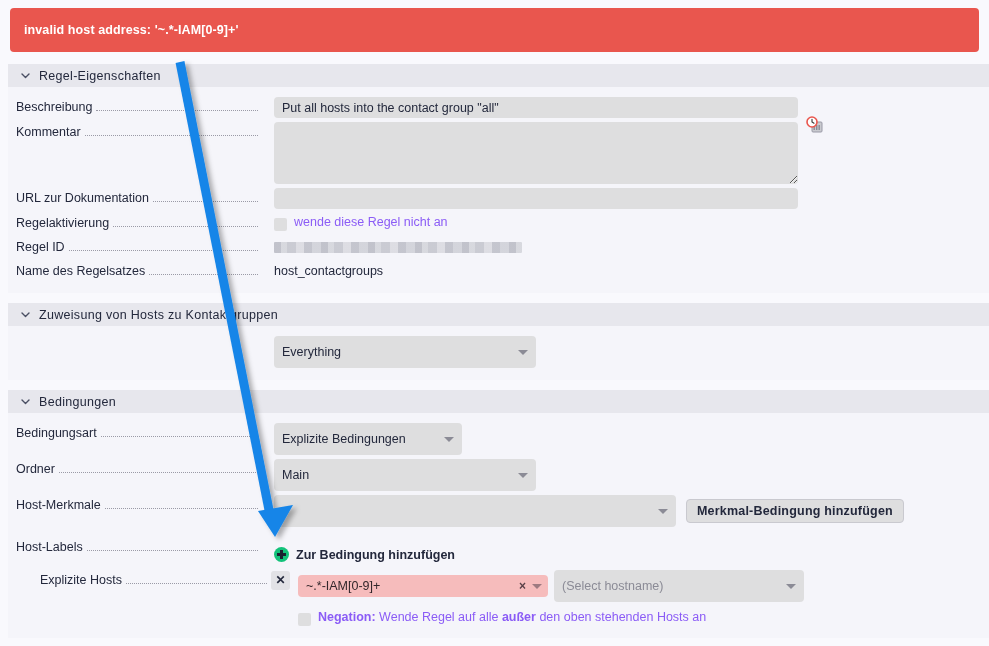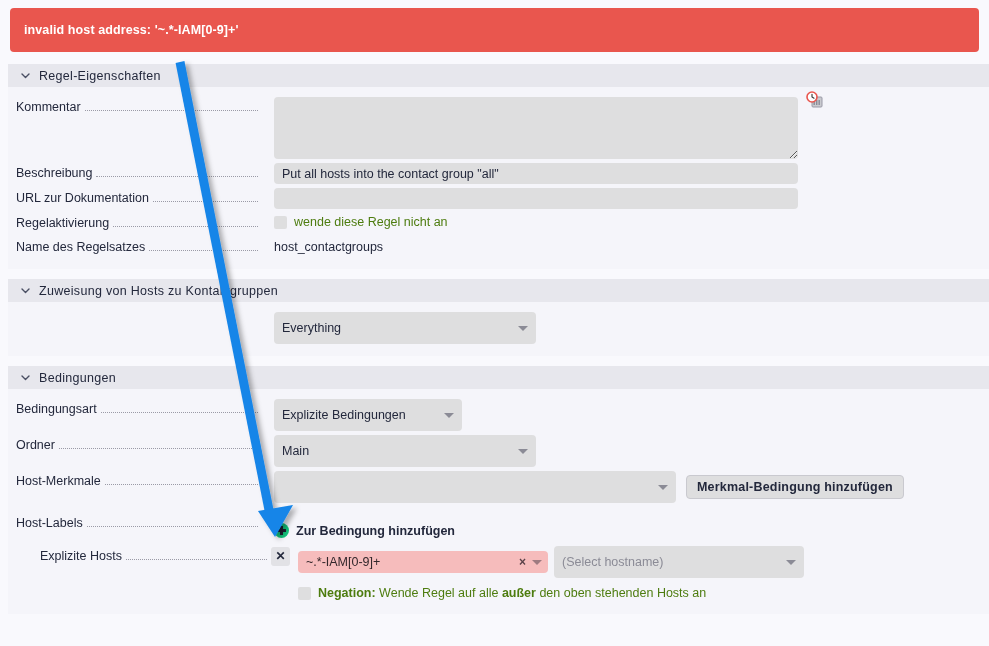--- a/index.html
+++ b/index.html
@@ -201,23 +201,23 @@
     background: #dededf;
     border-radius: 2px;
     display: inline-block;
     flex: 0 0 13px;
     margin-right: 7px;
     margin-top: 3px;
     cursor: pointer;
   }
   .cb-line {
     display: flex;
-    align-items: flex-start;
-    font-size: 12.5px;
-    color: #4d7c0f;
+    align-items: flex-end;
+    font-size: 12.5px;
+    color: #8b5cf6;
     line-height: 18px;
   }
 
   
   .static-val {
     font-size: 12.5px;
     color: #23283c;
     line-height: 20px;
   }
   .redacted {
@@ -321,20 +321,31 @@
         <svg width="11" height="11" viewBox="0 0 11 11">
             <path d="M2 4 L5.5 7.5 L9 4" stroke="#4a4f63" stroke-width="1.4" fill="none" stroke-linecap="round" stroke-linejoin="round"></path>
           </svg>
       </span>
       <span>Regel-Eigenschaften</span>
     </div>
     <div class="section-body">
 
       <div class="row">
         <div class="row-label">
+          <span class="lbl-text">Beschreibung</span>
+          <span class="dots"></span>
+          <span class="tail"></span>
+        </div>
+        <div class="row-field">
+          <input class="text-input w-desc" type="text" value="Put all hosts into the contact group &quot;all&quot;" style="">
+        </div>
+      </div>
+
+      <div class="row">
+        <div class="row-label">
           <span class="lbl-text">Kommentar</span>
           <span class="dots"></span>
           <span class="tail"></span>
         </div>
         <div class="row-field">
           <div class="comment-holder">
             <textarea class="comment" style=""></textarea>
             <span class="clock-icon">
               <svg width="18" height="18" viewBox="0 0 18 18">
                 <rect x="6" y="6" width="10" height="10" rx="1" fill="#c9cacf" stroke="#9a9aa6" stroke-width="1"></rect>
@@ -344,31 +355,20 @@
                 <circle cx="6" cy="6" r="5" fill="#ffffff" stroke="#e9564e" stroke-width="1.6"></circle>
                 <path d="M6 3.2 V6 L8 7.2" stroke="#333" stroke-width="1.1" fill="none" stroke-linecap="round"></path>
               </svg>
             </span>
           </div>
         </div>
       </div>
 
       <div class="row">
         <div class="row-label">
-          <span class="lbl-text">Beschreibung</span>
-          <span class="dots"></span>
-          <span class="tail"></span>
-        </div>
-        <div class="row-field">
-          <input class="text-input w-desc" type="text" value="Put all hosts into the contact group &quot;all&quot;" style="">
-        </div>
-      </div>
-
-      <div class="row">
-        <div class="row-label">
           <span class="lbl-text">URL zur Dokumentation</span>
           <span class="dots"></span>
           <span class="tail"></span>
         </div>
         <div class="row-field">
           <input class="text-input w-url" type="text" value="" style="">
         </div>
       </div>
 
       <div class="row">
@@ -378,20 +378,30 @@
           <span class="tail"></span>
         </div>
         <div class="row-field">
           <div class="cb-line">
             <span class="cb"></span>
             <span>wende diese Regel nicht an</span>
           </div>
         </div>
       </div>
 
+      <div class="row">
+        <div class="row-label">
+          <span class="lbl-text">Regel ID</span>
+          <span class="dots"></span>
+          <span class="tail"></span>
+        </div>
+        <div class="row-field">
+          <div class="redacted"></div>
+        </div>
+      </div>
 
       <div class="row">
         <div class="row-label">
           <span class="lbl-text">Name des Regelsatzes</span>
           <span class="dots"></span>
           <span class="tail"></span>
         </div>
         <div class="row-field">
           <span class="static-val">host_contactgroups</span>
         </div>

